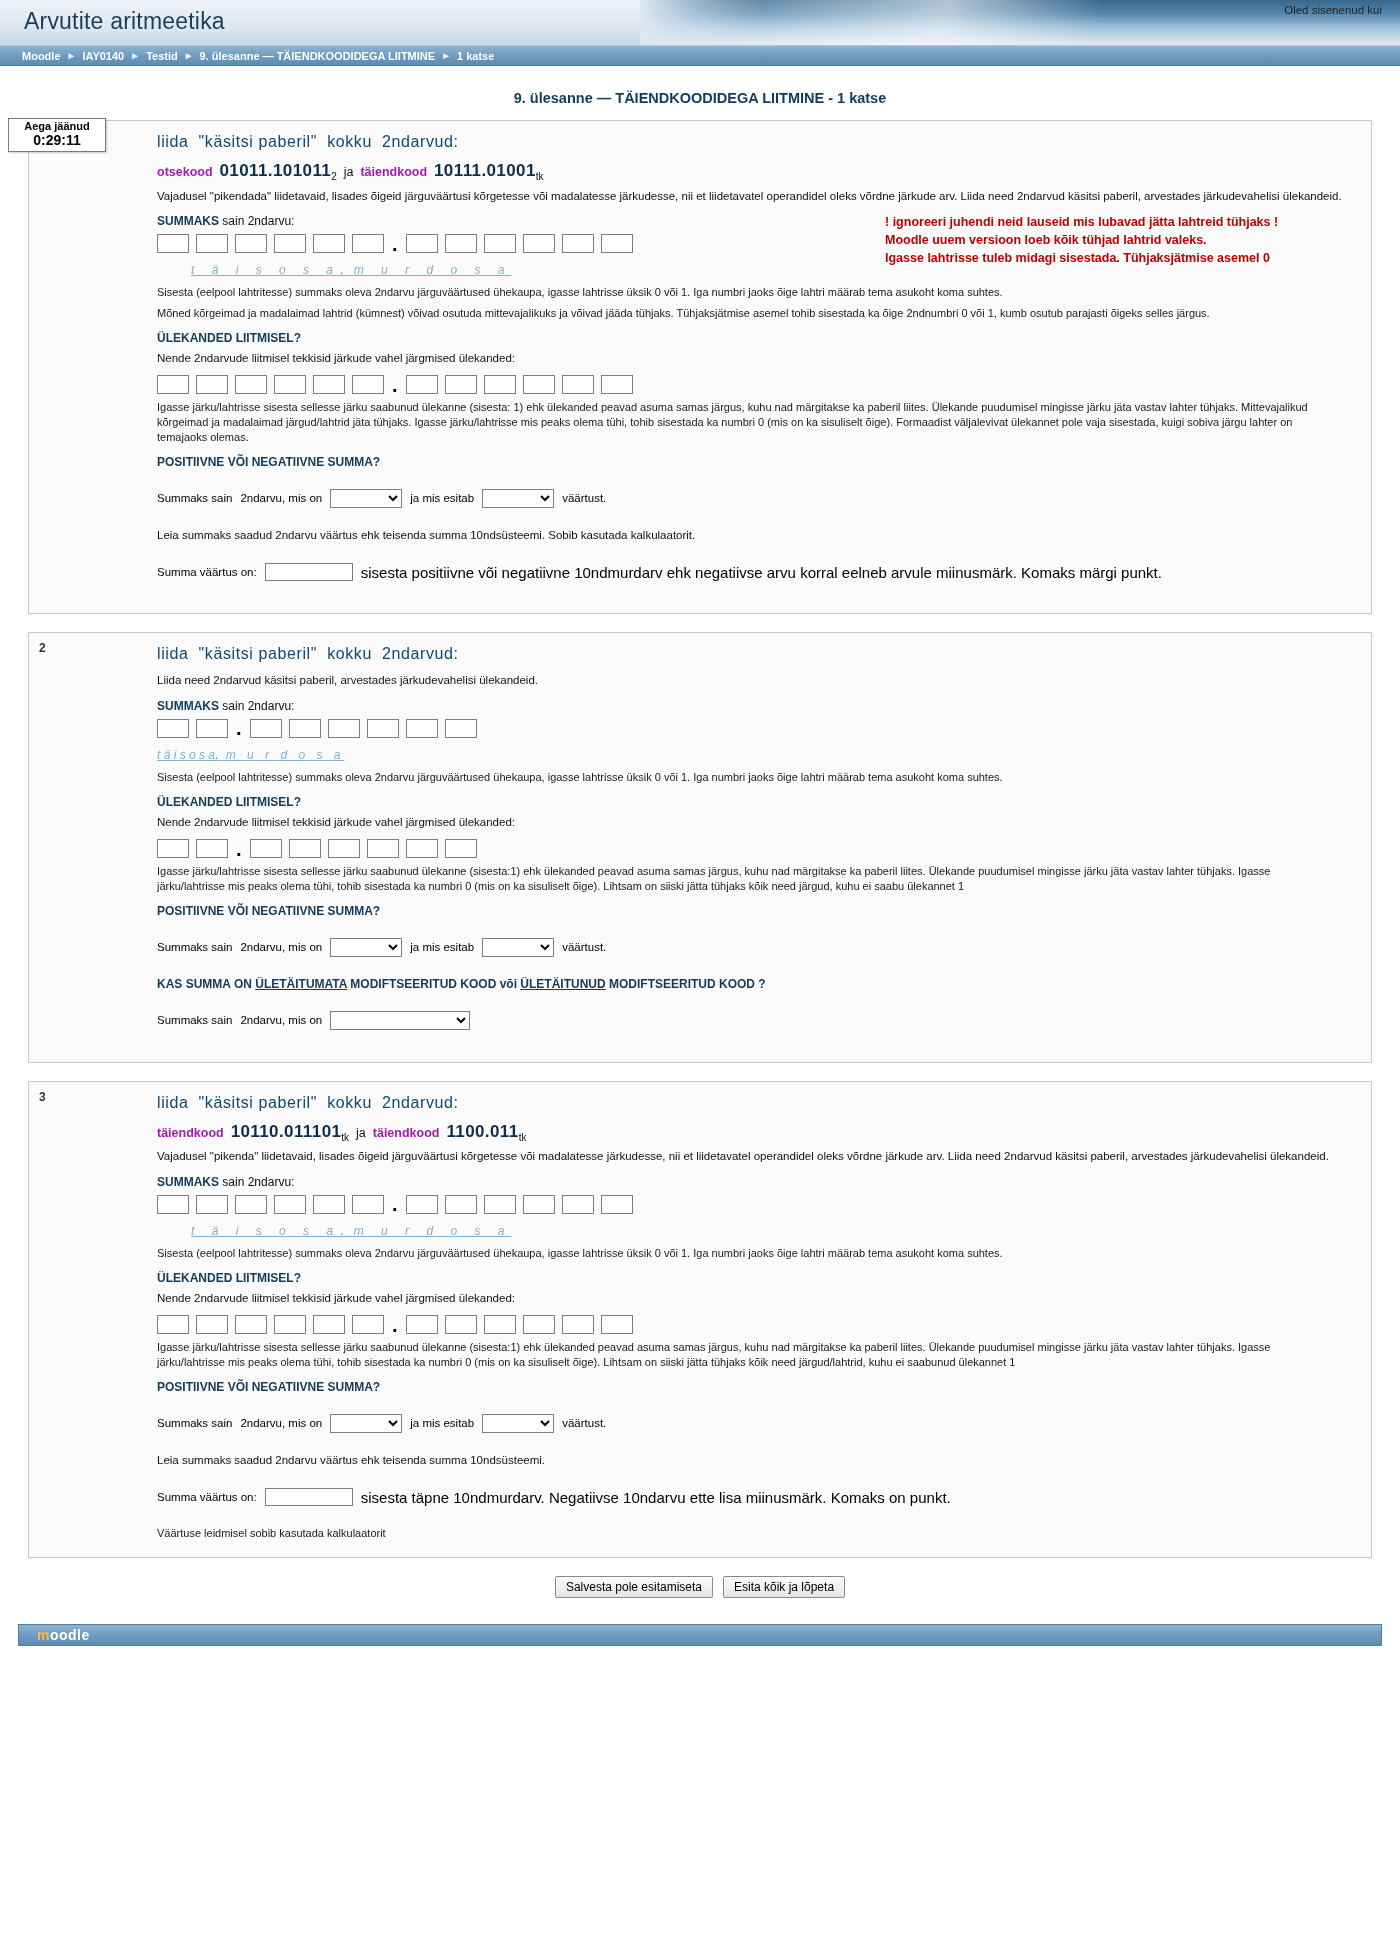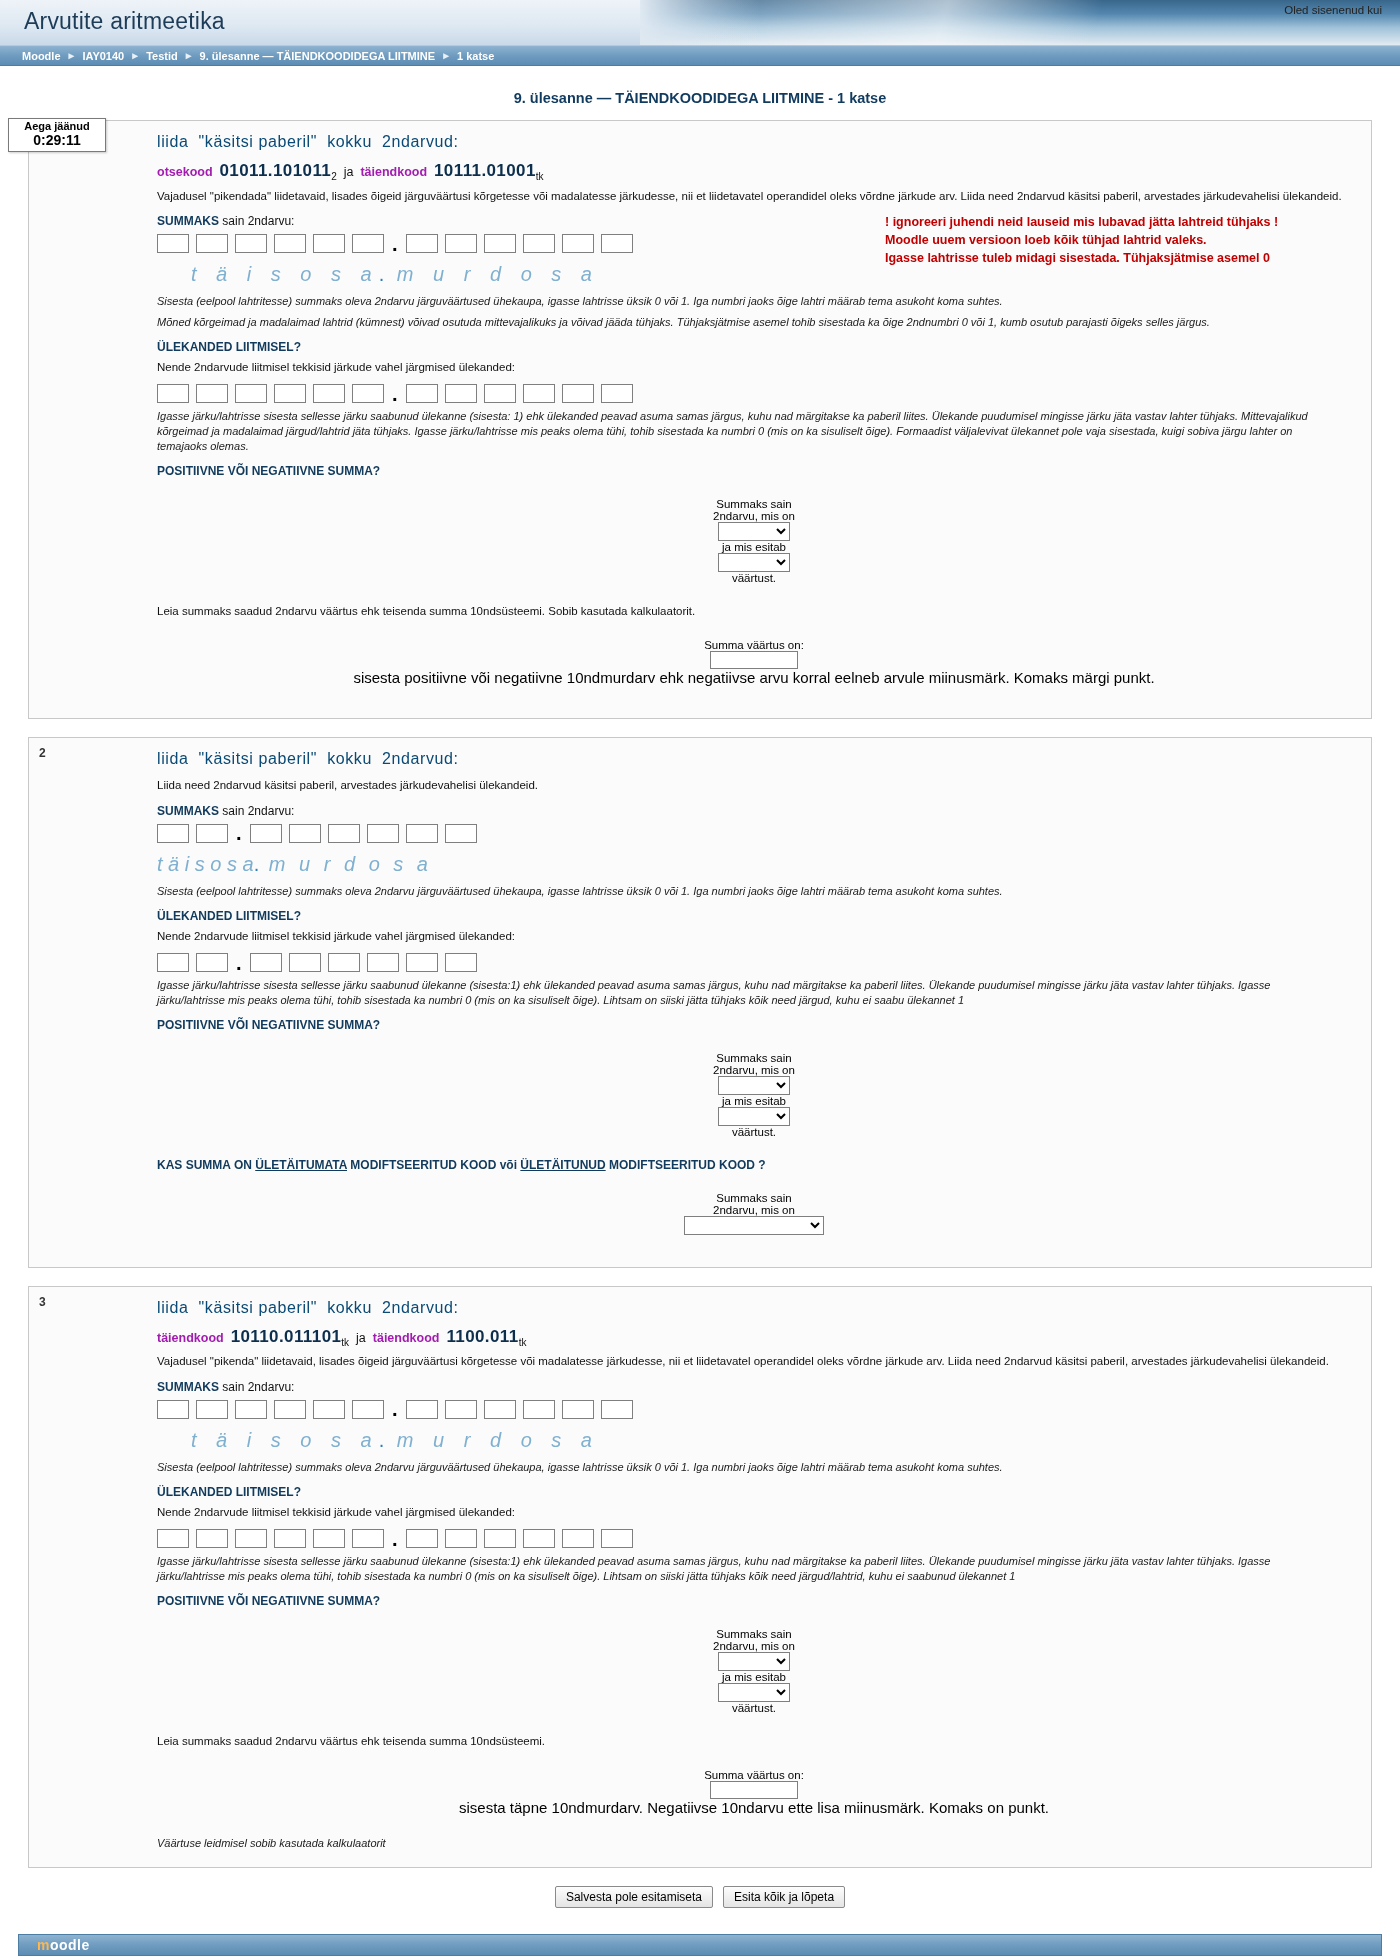--- a/index.html
+++ b/index.html
@@ -92,42 +92,43 @@
   .codes .val { font-size:17px; font-weight:bold; letter-spacing:.4px; color:#0d2f4d; }
   .codes .sub { font-size:10px; vertical-align:sub; }
   .desc {
     font-size:11.5px; line-height:1.35; color:#111; margin:3px 0 9px 0;
   }
   .sec-label {
     font-size:12px; font-weight:bold; color:#113a5c; margin:10px 0 6px;
   }
   .sec-label .norm { font-weight:normal; color:#111; }
   .note {
-    font-style:italic; font-size:11px; line-height:1.35; color:#1b1b1b;
+    font-size:11px; line-height:1.35; color:#1b1b1b;
     margin:6px 10px 4px 0;
   }
   .row-inputs { display:flex; align-items:center; gap:7px; margin:4px 0 2px 0; }
   .cell {
     width:32px; height:19px;
     border:1px solid #7f7f7f;
     background:#fff;
   }
   .dot { font-size:20px; font-weight:bold; line-height:10px; color:#000; margin:0 1px; }
   .parts-label {
-    font-size:20px; color:#7fb0d0; letter-spacing:7px; font-style:italic;
+    font-size:12px; color:#7fb0d0; letter-spacing:7px; font-style:italic;
     margin:10px 0 8px 34px;
+    text-decoration:underline;
   }
   .parts-label.tight { letter-spacing:4px; margin-left:0; }
   .parts-label .dotbig { color:#2a7fb8; font-style:normal; letter-spacing:0; }
   .warn {
     position:absolute; right:16px; top:92px; width:470px;
     color:#c00000; font-weight:bold; font-size:12.5px; line-height:1.45;
     text-align:left;
   }
-  .sel-row { display:flex; align-items:center; font-size:11.5px; margin:20px 0;flex-direction:column; }
+  .sel-row { display:flex; align-items:center; gap:8px; font-size:11.5px; margin:20px 0; }
   select.mini {
     width:72px; height:19px; font-size:11px;
     border:1px solid #7f7f7f; background:#fff;
   }
   select.wide { width:140px; }
   input.text-small {
     width:88px; height:18px; border:1px solid #7f7f7f; background:#fff;
   }
   .inline-it { font-size:15px; }
   .u { text-decoration:underline;text-align:center; }

